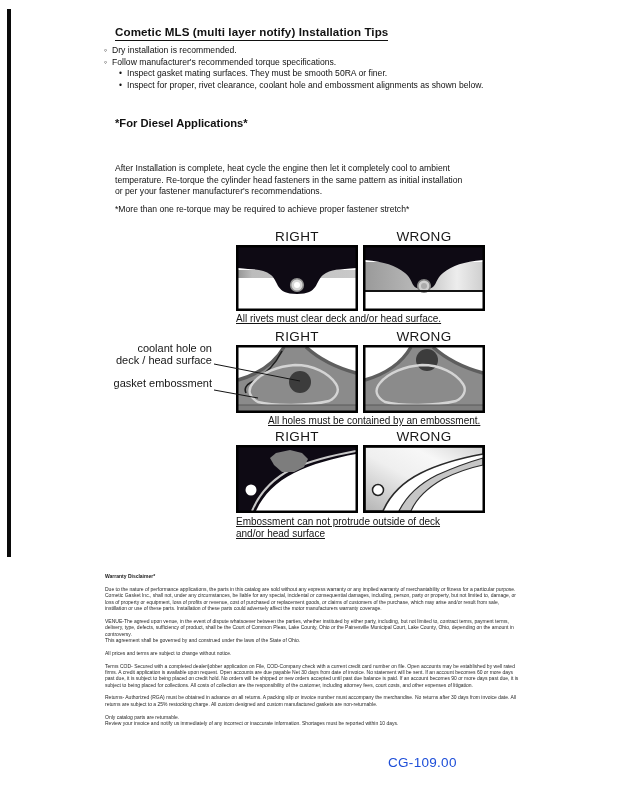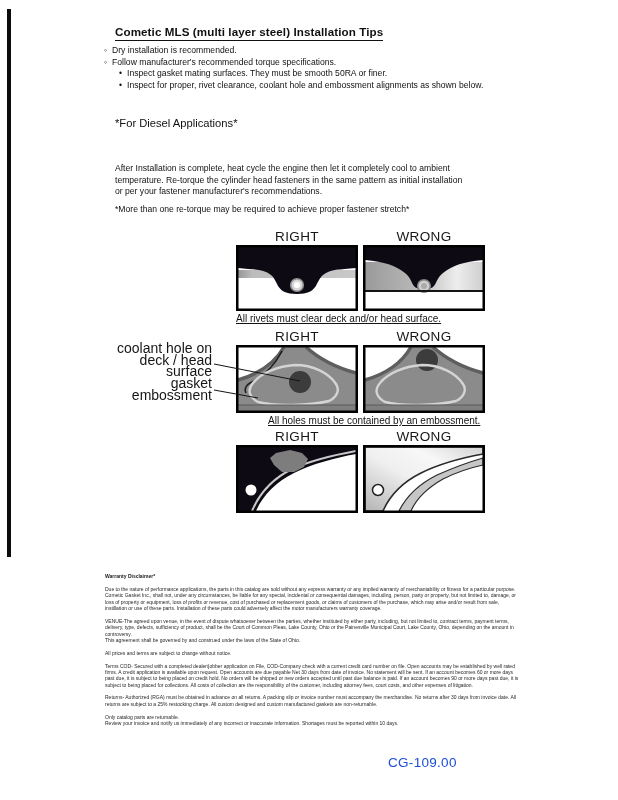--- a/index.html
+++ b/index.html
@@ -10,42 +10,42 @@
   .scan-bar{position:absolute;left:7px;top:9px;width:4px;height:548px;background:#0b0b0b;}
   .abs{position:absolute;}
   .title{
     left:115px;top:25px;font-size:11.6px;font-weight:bold;letter-spacing:0.1px;
     border-bottom:1.6px solid #111;padding-bottom:1.5px;white-space:nowrap;
   }
   .tips{left:104px;top:45px;font-size:8.6px;line-height:11.5px;}
   .tip-row{white-space:nowrap;}
   .tip-sub{padding-left:15px;}
   .marker{display:inline-block;width:8px;}
-  .diesel-h{left:115px;top:117px;font-size:11.2px;font-weight:normal;}
+  .diesel-h{left:115px;top:117px;font-size:11.2px;font-weight:bold;}
   .body-par{font-size:8.6px;line-height:11.5px;white-space:pre-line;}
   .p1{left:115px;top:133px;}
   .p2{left:115px;top:163px;}
   .note{left:115px;top:204px;font-size:8.6px;}
   .dlabel{width:122px;text-align:center;font-size:13.5px;letter-spacing:0.4px;color:#161616;}
   .cap{font-size:10px;color:#141414;white-space:pre-line;line-height:12px;text-decoration:underline;}
   .panel{display:block;}
-  .callout{font-size:14px;color:#161616;text-align:right;line-height:11.5px;}
+  .callout{font-size:11px;color:#161616;text-align:right;line-height:11.5px;}
   .disc{left:105px;top:573px;width:416px;height:176px;overflow:hidden;color:#272727;}
   .disc h3{margin:0 0 7px 0;font-size:5px;font-weight:bold;color:#1a1a1a;}
   .disc p{margin:0 0 6.3px 0;font-size:5px;line-height:6.4px;white-space:pre-line;}
   .pagenum{left:388px;top:755px;font-size:13.5px;color:#1d4ed8;letter-spacing:0.3px;}
 </style>
 </head>
 <body>
 
 <div class="page">
 
   <div class="scan-bar"></div>
 
-  <div class="abs title">Cometic MLS (multi layer steel) Installation Tips</div>
+  <div class="abs title">Cometic MLS (multi layer notify) Installation Tips</div>
 
   <div class="abs tips">
     <div class="tip-row"><span class="marker">◦</span><span>Dry installation is recommended.</span></div>
     <div class="tip-row"><span class="marker">◦</span><span>Follow manufacturer's recommended torque specifications.</span></div>
     <div class="tip-row tip-sub"><span class="marker">•</span><span>Inspect gasket mating surfaces.  They must be smooth 50RA or finer.</span></div>
     <div class="tip-row tip-sub"><span class="marker">•</span><span>Inspect for proper, rivet clearance, coolant hole and embossment alignments as shown below.</span></div>
   </div>
 
   <div class="abs diesel-h">*For Diesel Applications*</div>
   <div class="abs body-par p2">After Installation is complete, heat cycle the engine then let it completely cool to ambient
@@ -157,20 +157,22 @@
           <stop offset="1" stop-color="#d2d2d2"></stop>
       </linearGradient>
     </defs>
     <rect width="122" height="68" fill="#fff"></rect>
     <path d="M2,2 H120 V9 C98,13 76,19 58,28 C40,37 27,50 20,66 L2,66 Z" fill="url(#g3w)" stroke="#2a2a2a" stroke-width="1.6"></path>
     <path d="M36,66 C44,50 58,38 74,30 C92,22 106,17 120,13 L120,20 C106,23 94,27 80,34 C66,42 54,52 48,66 Z" fill="#c6c6c6" stroke="#2a2a2a" stroke-width="1.2"></path>
     <circle cx="15" cy="45" r="5.5" fill="#ffffff" stroke="#222" stroke-width="1.5"></circle>
     <rect x="1.25" y="1.25" width="119.5" height="65.5" fill="none" stroke="#000" stroke-width="2.5"></rect>
   </svg>
 
+  <div class="abs cap" style="left:236px;top:516px;">Embossment can not protrude outside of deck
+and/or head surface</div>
 
   <div class="abs disc">
     <h3>Warranty Disclaimer*</h3>
     <p>Due to the nature of performance applications, the parts in this catalog are sold without any express warranty or any implied warranty of merchantability or fitness for a particular purpose.  Cometic Gasket Inc., shall not, under any circumstances, be liable for any special, incidental or consequential damages, including, person, party or property, but not limited to, damage, or loss of property or equipment, loss of profits or revenue, cost of purchased or replacement goods, or claims of customers of the purchase, which may arise and/or result from sale, instillation or use of these parts.  Installation of these parts could adversely affect the motor manufacturers warranty coverage.</p>
     <p>VENUE-The agreed upon venue, in the event of dispute whatsoever between the parties, whether instituted by either party, including, but not limited to, contract terms, payment terms, delivery, type, defects, sufficiency of product, shall be the Court of Common Pleas, Lake County, Ohio or the Painesville Municipal Court, Lake County, Ohio, depending on the amount in controversy.
 This agreement shall be governed by and construed under the laws of the State of Ohio.</p>
     <p>All prices and terms are subject to change without notice.</p>
     <p>Terms COD- Secured with a completed dealer/jobber application on File, COD-Company check with a current credit card number on file.  Open accounts may be established by well rated firms.  A credit application is available upon request.  Open accounts are due payable Net 30 days from date of invoice.  No statement will be sent.  If an account becomes 60 or more days past due, it is subject to being placed on credit hold.  No orders will be shipped or new orders accepted until past due balance is paid.  If an account becomes 90 or more days past due, it is subject to being placed for collections.  All costs of collection are the responsibility of the customer, including attorney fees, court costs, and other expenses of litigation.</p>
     <p>Returns- Authorized (RGA) must be obtained in advance on all returns.  A packing slip or invoice number must accompany the merchandise.  No returns after 30 days from invoice date.  All returns are subject to a 25% restocking charge.  All custom designed and custom manufactured gaskets are non-returnable.</p>
     <p>Only catalog parts are returnable.

